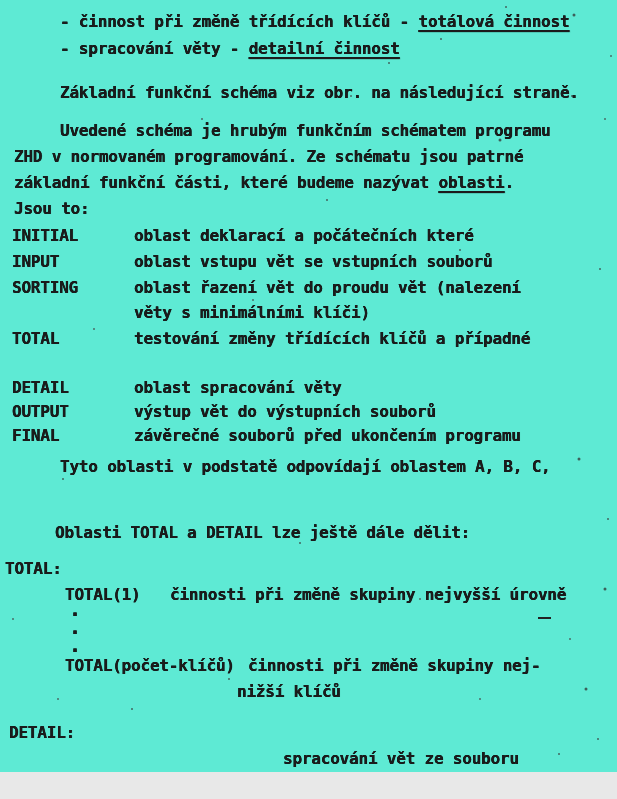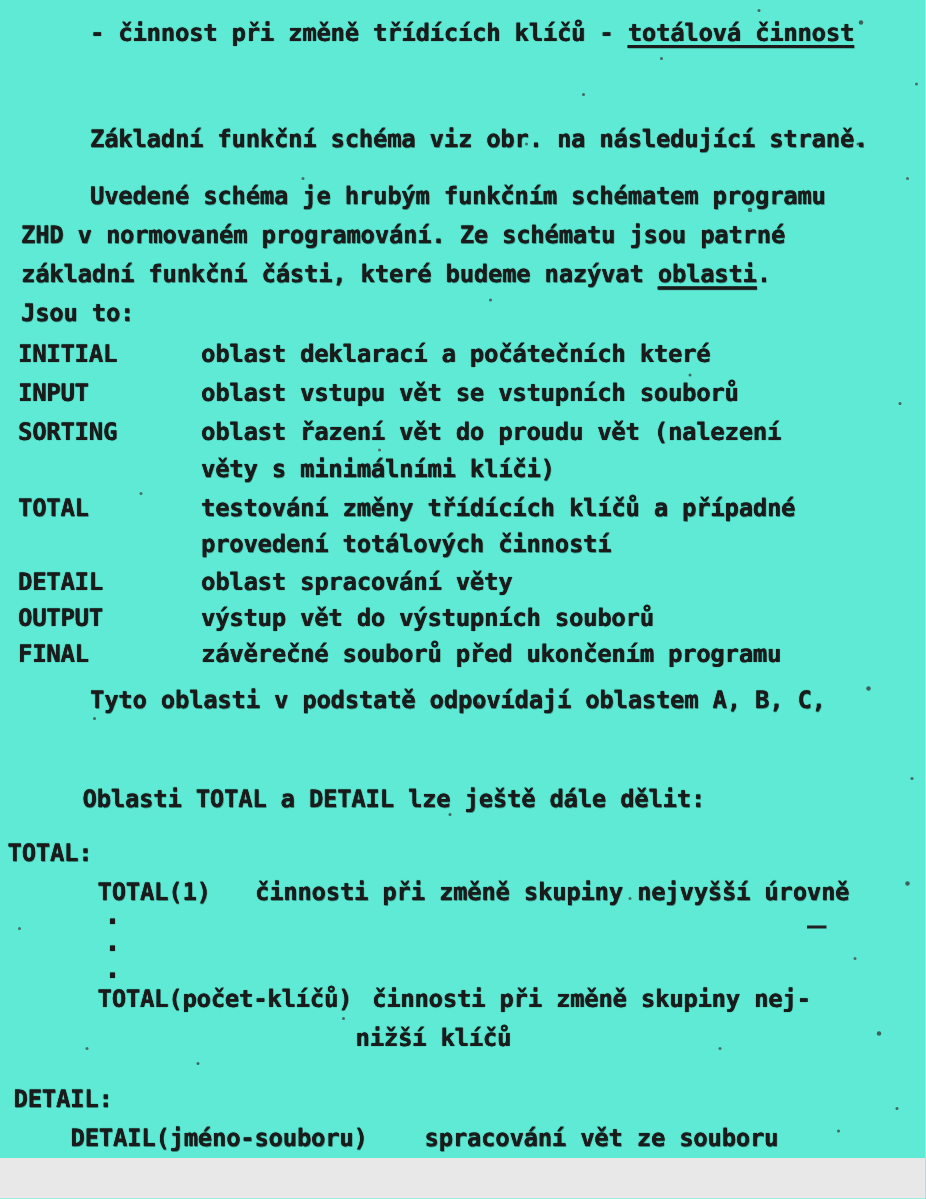--- a/index.html
+++ b/index.html
@@ -61,41 +61,41 @@
   }
 </style>
 </head>
 <body>
 
 <div class="page">
 
   <div class="speckles"></div>
 
   <div class="ln" style="left:60px; top:12px"><span>- činnost při změně třídících klíčů - </span><span class="ul">totálová činnost</span></div>
+  <div class="ln" style="left:60px; top:39px"><span>- spracování věty - </span><span class="ul">detailní činnost</span></div>
 
   <div class="ln" style="left:60px; top:83px">Základní funkční schéma viz obr. na následující straně.</div>
 
   <div class="ln" style="left:60px; top:121px">Uvedené schéma je hrubým funkčním schématem programu</div>
   <div class="ln" style="left:14px; top:147px">ZHD v normovaném programování. Ze schématu jsou patrné</div>
   <div class="ln" style="left:14px; top:173px"><span>základní funkční části, které budeme nazývat </span><span class="ul">oblasti</span><span>.</span></div>
   <div class="ln" style="left:14px; top:199px">Jsou to:</div>
 
   <div class="ln" style="left:12px;  top:226px">INITIAL</div>
   <div class="ln" style="left:134px; top:226px">oblast deklarací a počátečních které</div>
 
   <div class="ln" style="left:12px;  top:252px">INPUT</div>
   <div class="ln" style="left:134px; top:252px">oblast vstupu vět se vstupních souborů</div>
 
   <div class="ln" style="left:12px;  top:278px">SORTING</div>
   <div class="ln" style="left:134px; top:278px">oblast řazení vět do proudu vět (nalezení</div>
   <div class="ln" style="left:134px; top:303px">věty s minimálními klíči)</div>
 
   <div class="ln" style="left:12px;  top:329px">TOTAL</div>
   <div class="ln" style="left:134px; top:329px">testování změny třídících klíčů a případné</div>
-  <div class="ln" style="left:134px; top:353px">provedení totálových činností</div>
 
   <div class="ln" style="left:12px;  top:378px">DETAIL</div>
   <div class="ln" style="left:134px; top:378px">oblast spracování věty</div>
 
   <div class="ln" style="left:12px;  top:402px">OUTPUT</div>
   <div class="ln" style="left:134px; top:402px">výstup vět do výstupních souborů</div>
 
   <div class="ln" style="left:12px;  top:426px">FINAL</div>
   <div class="ln" style="left:134px; top:426px">závěrečné souborů před ukončením programu</div>
 
@@ -110,17 +110,16 @@
   <div class="vdot" style="left:69px; top:607px">.</div>
   <div class="vdot" style="left:69px; top:625px">.</div>
   <div class="vdot" style="left:69px; top:643px">.</div>
   <div class="dash-mark"></div>
 
   <div class="ln" style="left:65px; top:656px">TOTAL(počet-klíčů)</div>
   <div class="ln" style="left:248px;top:656px">činnosti při změně skupiny nej-</div>
   <div class="ln" style="left:237px;top:682px">nižší klíčů</div>
 
   <div class="ln" style="left:9px;  top:723px">DETAIL:</div>
-  <div class="ln" style="left:47px; top:749px">DETAIL(jméno-souboru)</div>
   <div class="ln" style="left:283px;top:749px">spracování vět ze souboru</div>
   <div class="ln" style="left:283px;top:776px">"jméno-souboru"</div>
 
 </div>
 
 </body></html>

